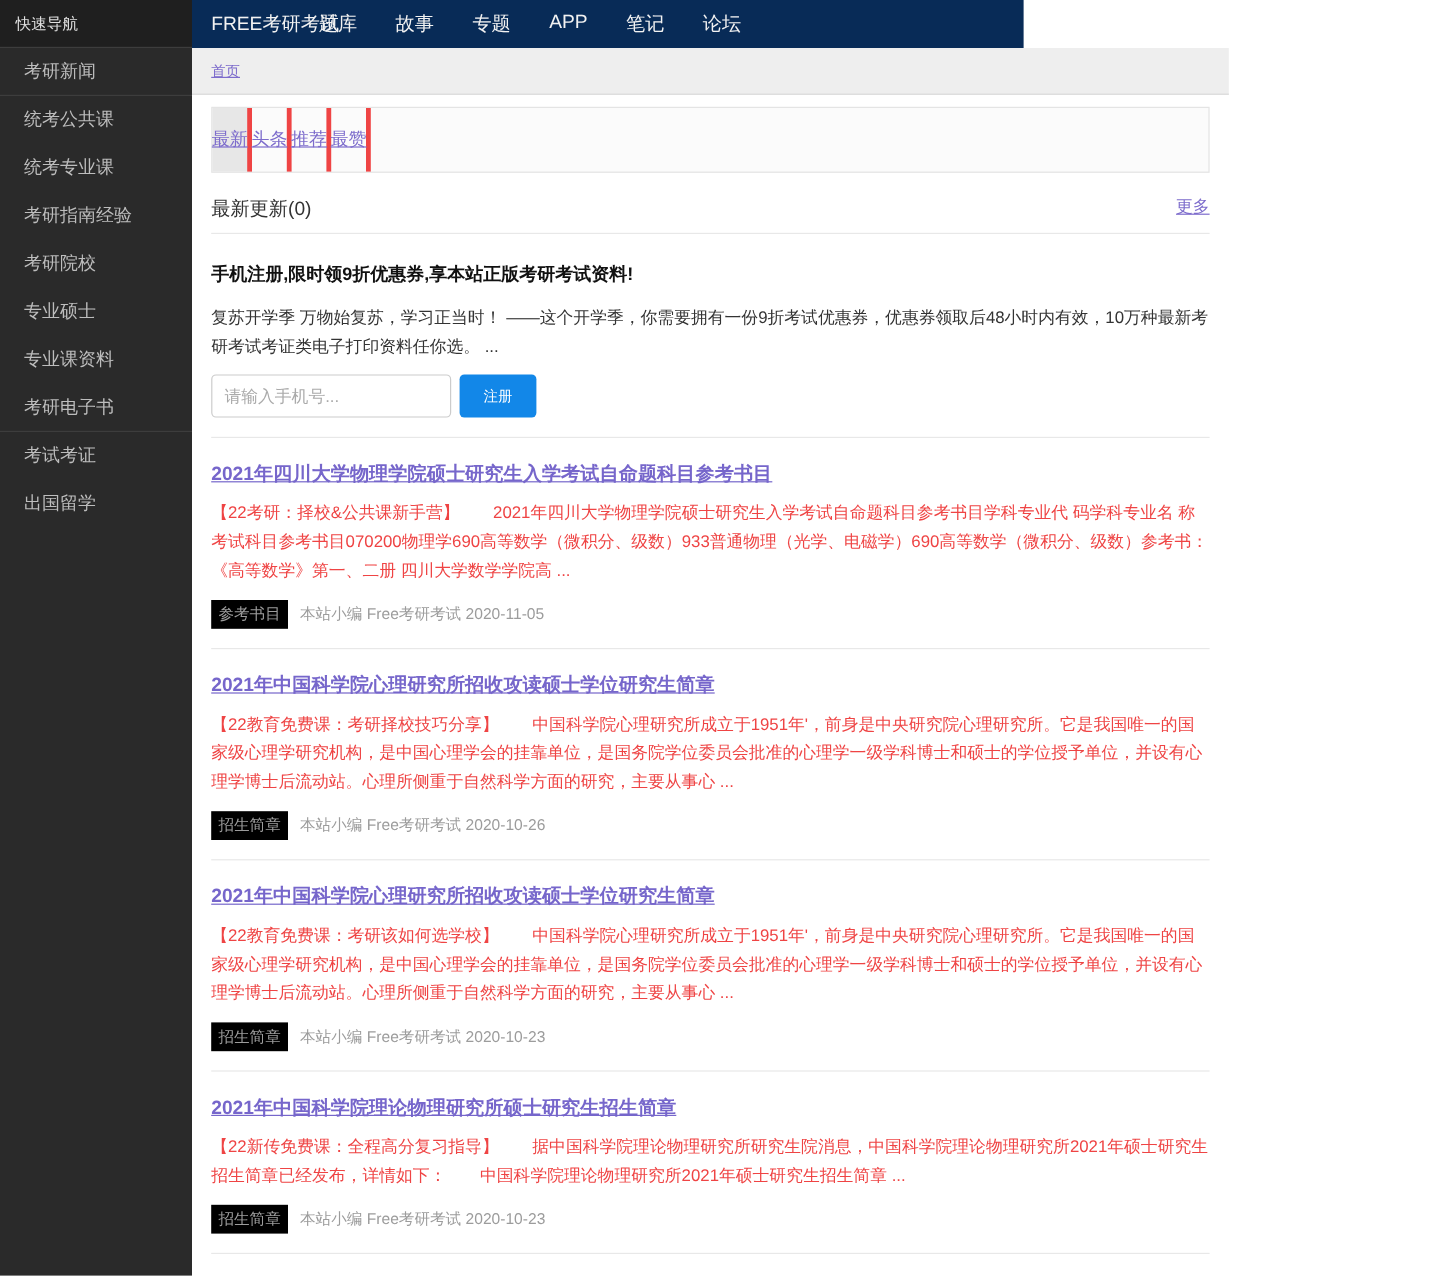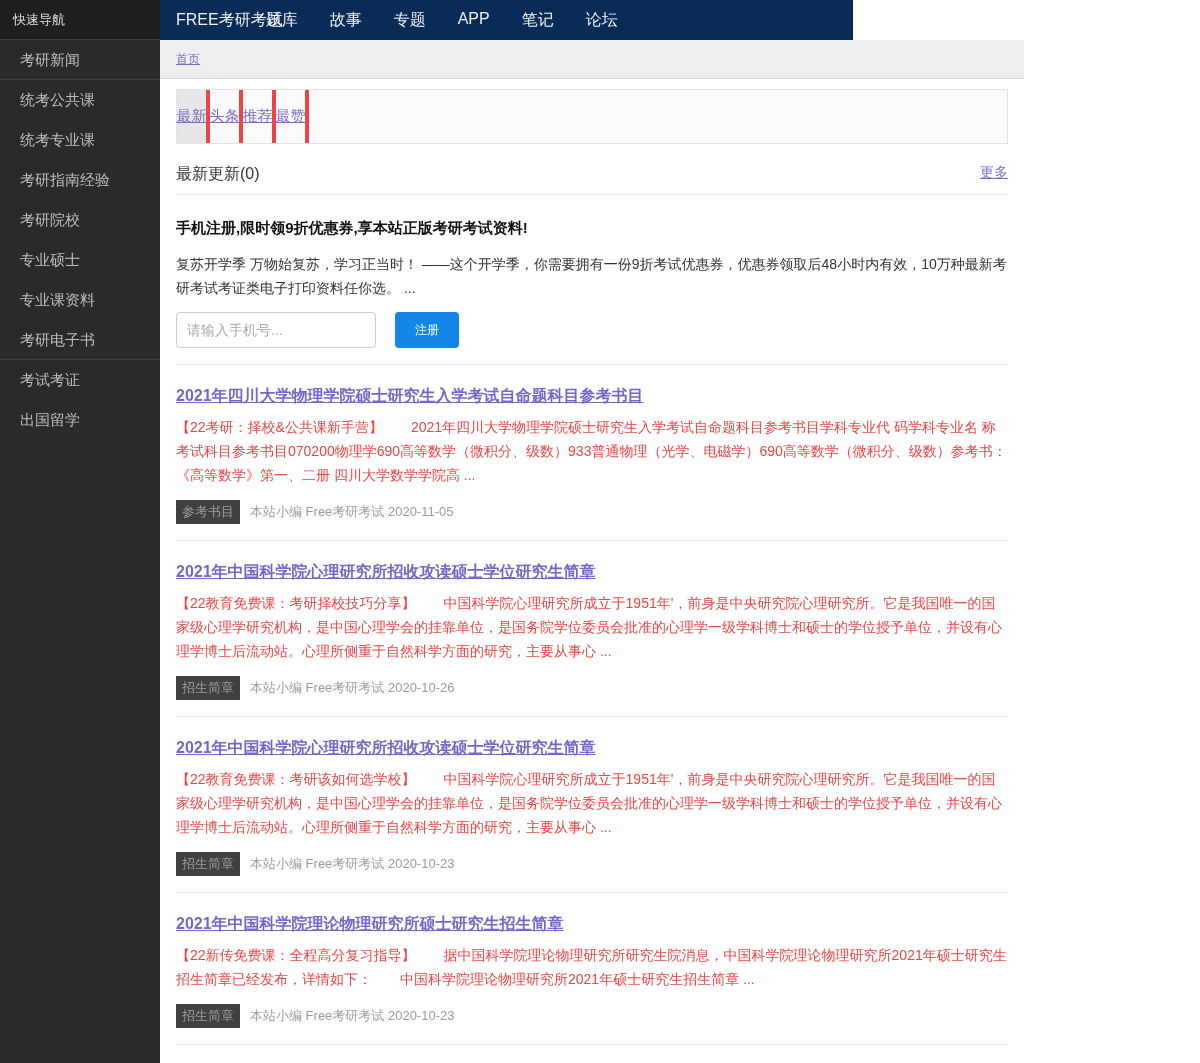--- a/index.html
+++ b/index.html
@@ -47,36 +47,36 @@
   .section-title { font-size:16px; color:#333; font-weight:normal; }
   .more-link { font-size:14px; }
 
   .rule { border:none; border-top:1px solid #e8e8e8; margin-top:9px; }
   .rule.after-block { margin-top:16px; }
 
   
   .promo { margin-top:24px; }
   .promo-title { font-size:15px; color:#111; font-weight:bold; }
   .promo-body { margin-top:14px; font-size:14px; color:#333; line-height:24px; }
-  .reg-row { margin-top:12px; display:flex; align-items:center;gap:12px; }
+  .reg-row { margin-top:12px; display:flex; align-items:center; }
   .phone-input { width:200px; height:36px; border:1px solid #ccc; border-radius:4px;
     padding:0 10px; font-size:14px; color:#333;
     font-family:"Liberation Sans","DejaVu Sans",sans-serif; }
   .phone-input::placeholder { color:#aaa; }
   .reg-btn { margin-left:7px; width:64px; height:36px; background:#1287e8;
     color:#fff; border:none; border-radius:4px; font-size:12px; cursor:pointer;
     font-family:"Liberation Sans","DejaVu Sans",sans-serif; }
 
   
   .article { }
   .a-title { display:inline-block; margin-top:21px; font-size:16px; font-weight:bold;
     color:#7666cb; text-decoration:underline; line-height:20px; }
   .a-excerpt { margin-top:9px; font-size:14px; color:#ef4444; line-height:24px; }
   .a-meta { margin-top:13px; display:flex; align-items:center; }
-  .a-tag { background:#404040; color:#9c9c9c; font-size:13px; padding:3px 6px;
+  .a-tag { background:#000000; color:#9c9c9c; font-size:13px; padding:3px 6px;
     cursor:pointer; }
   .a-byline { margin-left:10px; color:#9c9c9c; font-size:13px; }
 </style>
 </head>
 <body>
 
 <nav class="sidebar">
   <div class="sidebar-header">快速导航</div>
   <div class="side-item group-end">考研新闻</div>
   <div class="side-item">统考公共课</div>

